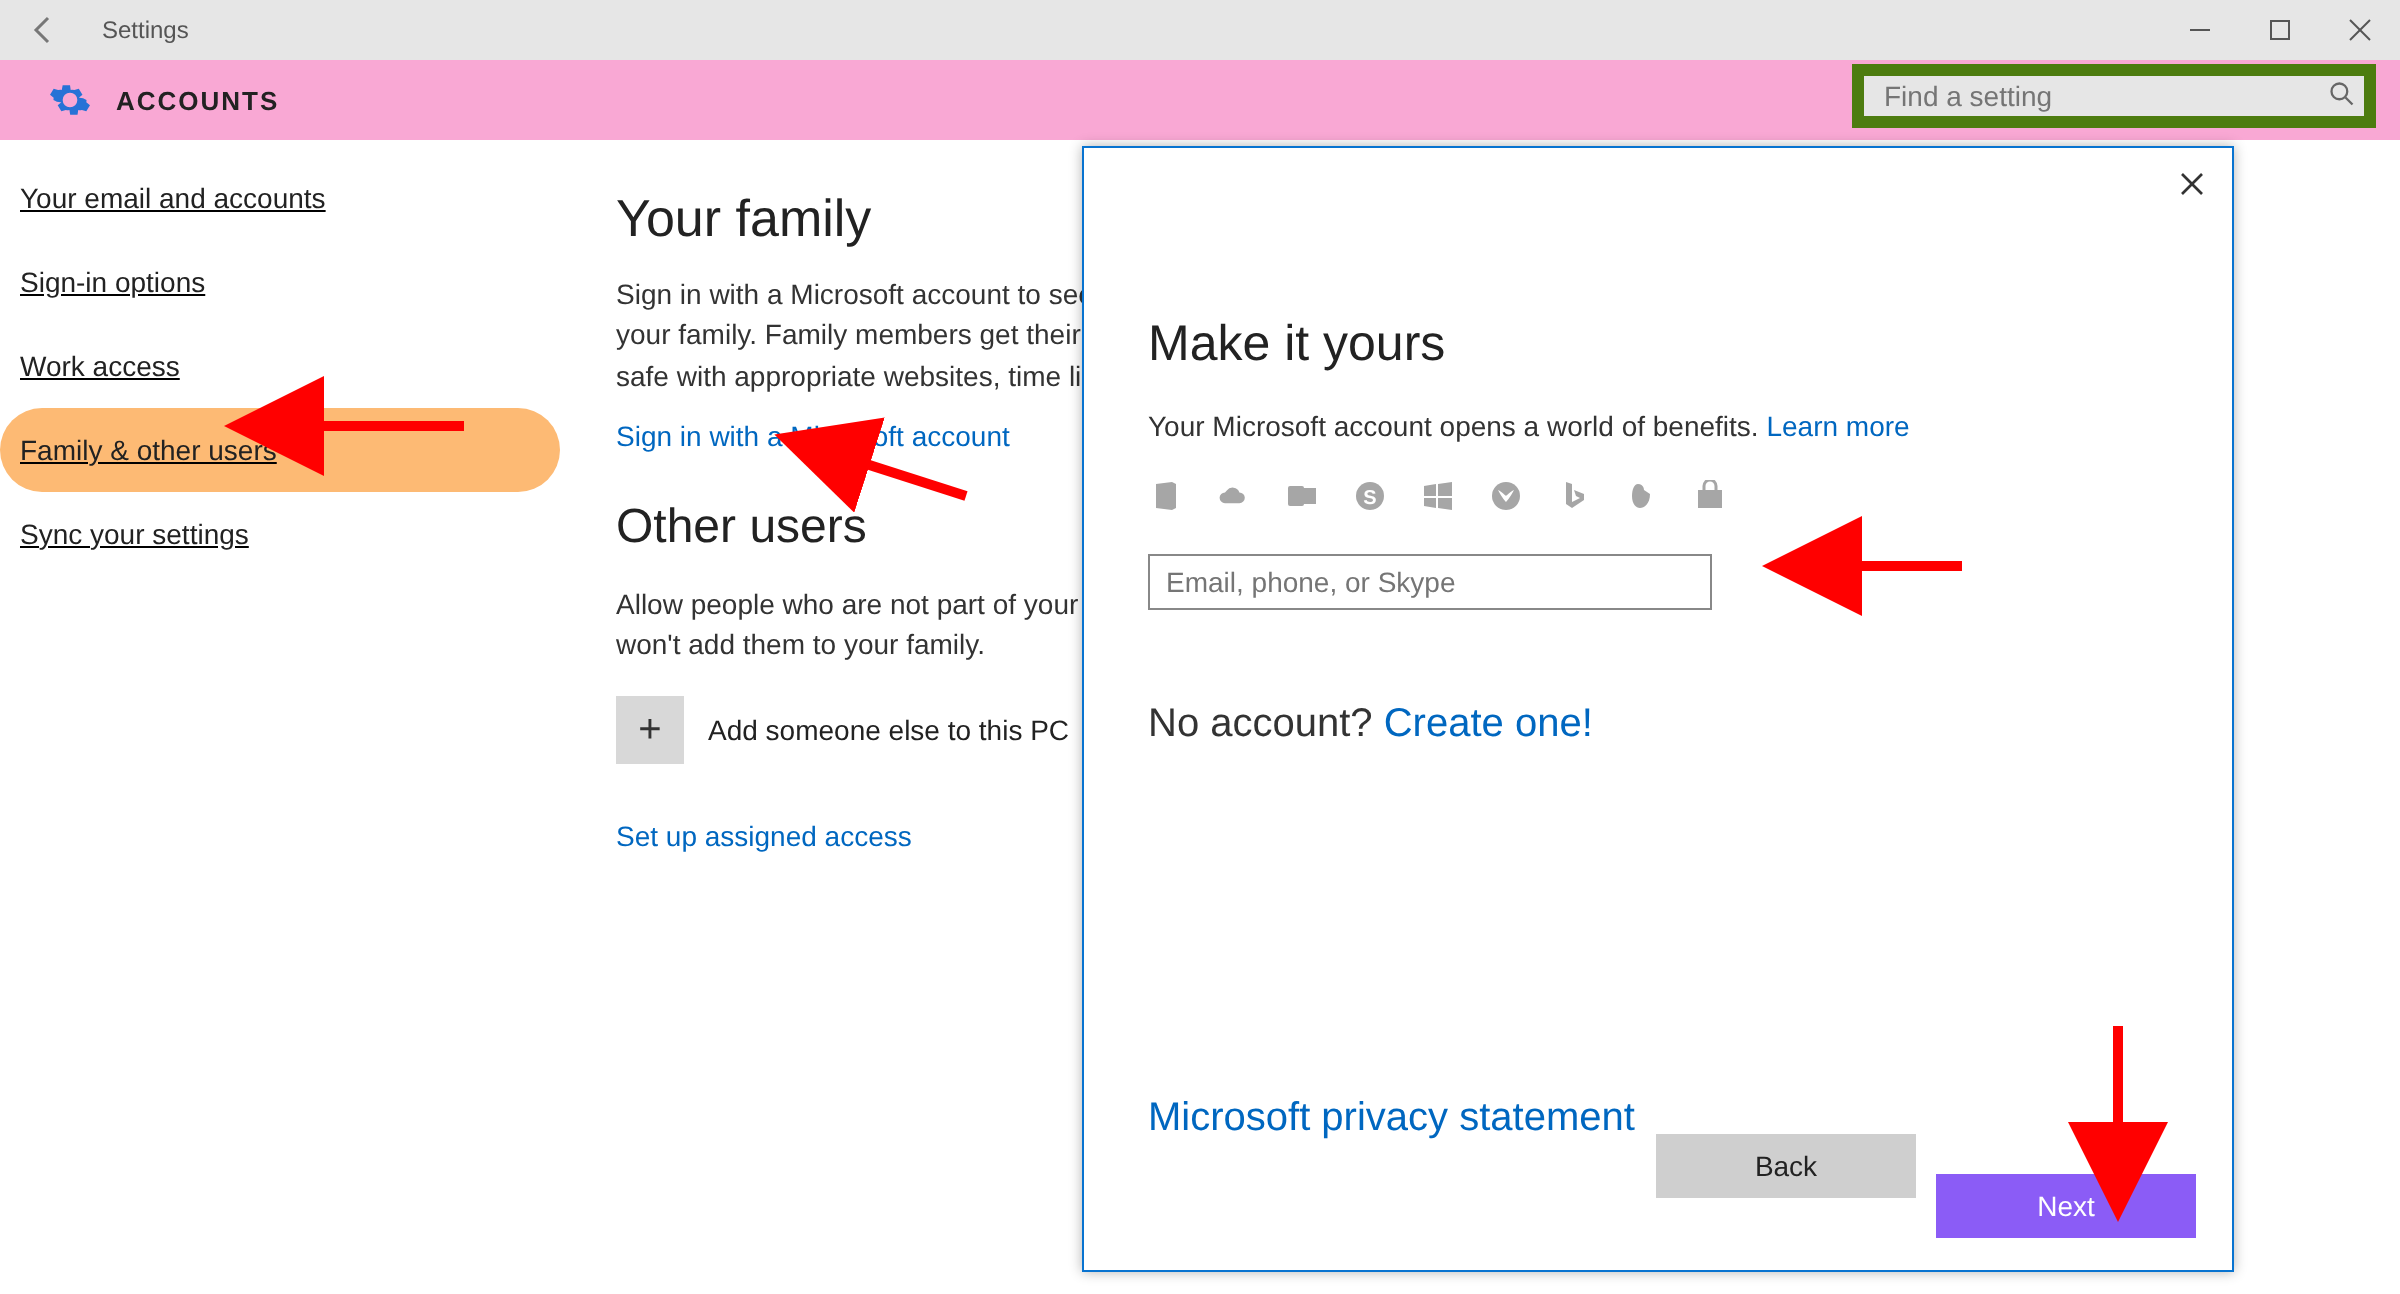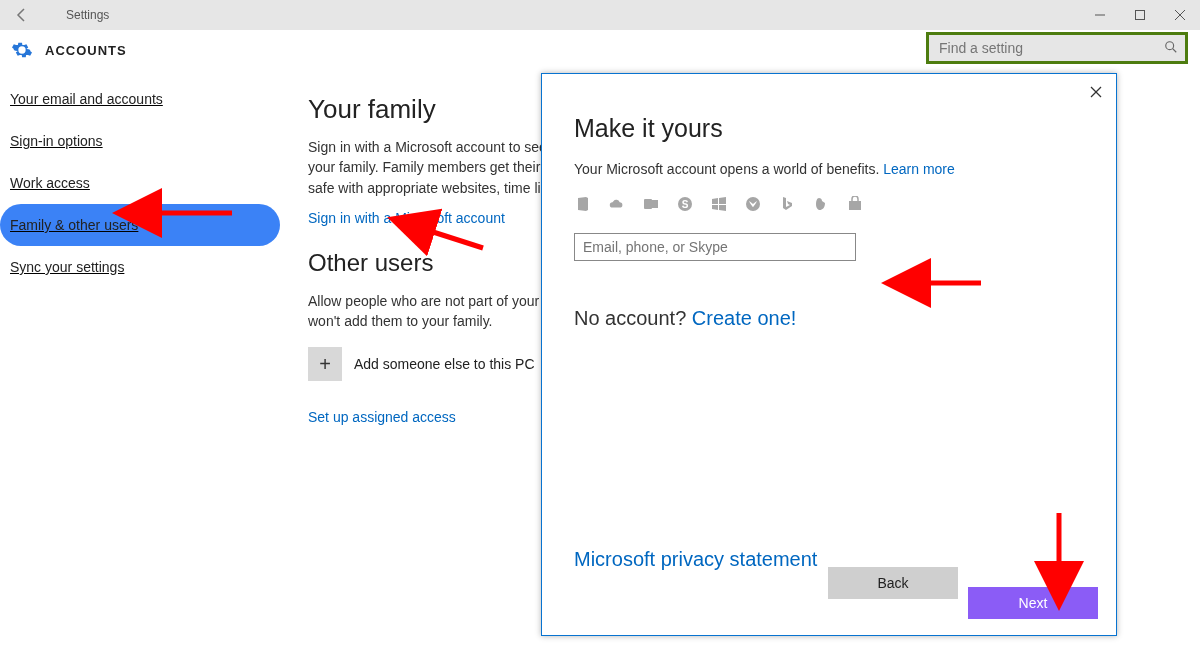--- a/index.html
+++ b/index.html
@@ -2,51 +2,51 @@
 <html><head>
 <meta charset="utf-8">
 <style>
   * { box-sizing: border-box; font-family: "Segoe UI", Arial, sans-serif; }
   html, body { margin:0; padding:0; width:1200px; height:647px; overflow:hidden; background:#e6e6e6; }
   .window { position:relative; width:1200px; height:647px; }
 
   
   .titlebar { height:30px; background:#e6e6e6; display:flex; align-items:center; }
   .back-btn { width:28px; height:28px; display:flex; align-items:center; justify-content:center; margin-left:8px; color:#666; font-size:18px; }
-  .app-title { font-size:12px; color:#555; margin-left:30px; }
+  .app-title { font-size:12px; color:#555; margin-left:15px; }
   .win-controls { position:absolute; right:0; top:0; display:flex; }
   .win-ctrl { width:40px; height:30px; display:flex; align-items:center; justify-content:center; color:#555; font-size:12px; }
 
   
-  .header { height:40px; background:#ffffff; display:flex; align-items:center; padding-left:11px; position:relative; }
+  .header { height:40px; background:#f9a8d4; display:flex; align-items:center; padding-left:24px; position:relative; }
   .gear { width:22px; height:22px; color:#1b6fd6; margin-right:12px; display:flex; align-items:center; justify-content:center;}
   .section-title { font-size:13px; font-weight:600; letter-spacing:1px; color:#222; }
   .search-wrap { position:absolute; right:12px; top:2px; }
-  .search { width:262px; height:32px; border:3px solid #4d7c0f; background:#e6e6e6; font-size:14px; color:#666; padding:0 30px 0 10px; }
+  .search { width:262px; height:32px; border:6px solid #4d7c0f; background:#e6e6e6; font-size:14px; color:#666; padding:0 30px 0 10px; }
   .search-icon { position:absolute; right:10px; top:8px; color:#666; pointer-events:none; }
 
   
   .body { display:flex; height:calc(647px - 70px); background:#fff; }
   .sidebar { width:280px; background:#fff; padding-top:8px;text-decoration:underline; }
   .side-item { height:42px; display:flex; align-items:center; padding-left:10px; font-size:14px; color:#222; cursor:pointer; }
-  .side-item.selected { background:#3b82f6;border-radius:21px; }
+  .side-item.selected { background:#fdba74;border-radius:21px; }
 
   .main { flex:1; padding:20px 20px 20px 28px; position:relative; overflow:hidden; }
   .h1 { font-size:26px; color:#222; font-weight:300; margin:4px 0 12px; }
   .h2 { font-size:24px; color:#222; font-weight:300; margin:22px 0 14px; }
   .body-text { font-size:14px; color:#333; line-height:1.45; max-width:540px; }
   .link { color:#0067c0; font-size:14px; cursor:pointer; display:inline-block; margin-top:12px; }
   .add-row { display:flex; align-items:center; margin-top:16px; }
   .plus-btn { width:34px; height:34px; background:#d8d8d8; display:flex; align-items:center; justify-content:center; font-size:20px; color:#333; margin-right:12px;}
   .add-label { font-size:14px; color:#222; }
 
   
   .dialog { position:absolute; left:541px; top:73px; width:576px; height:563px; background:#fff; border:1px solid #0873d0; box-shadow:0 0 6px rgba(0,0,0,.3); }
   .dialog .close { position:absolute; right:8px; top:6px; width:24px; height:24px; display:flex; align-items:center; justify-content:center; color:#333; font-size:14px; }
-  .dialog-inner { padding:40px 32px 18px 32px; height:100%; position:relative; }
+  .dialog-inner { padding:84px 32px 18px 32px; height:100%; position:relative; }
   .dlg-title { font-size:25px; font-weight:300; color:#222; margin-bottom:18px; }
   .dlg-text { font-size:14px; color:#333; }
   .dlg-link { color:#0067c0; cursor:pointer; }
   .icon-row { display:flex; gap:16px; margin:18px 0 20px; color:#a6a6a6; }
   .icon-row span { width:18px; height:18px; display:flex; align-items:center; justify-content:center; font-size:16px;}
   .email-input { width:282px; height:28px; border:1px solid #888; font-size:14px; padding:4px 8px; color:#888; }
   .no-account { margin-top:46px; font-size:20px; color:#333;}
   .privacy { position:absolute; bottom:64px; left:32px; color:#0067c0; font-size:20px; cursor:pointer;}
   .btns { position:absolute; bottom:16px; right:18px; display:flex; gap:10px; }
   .btn { width:130px; height:32px; font-size:14px; border:none; cursor:pointer;}

